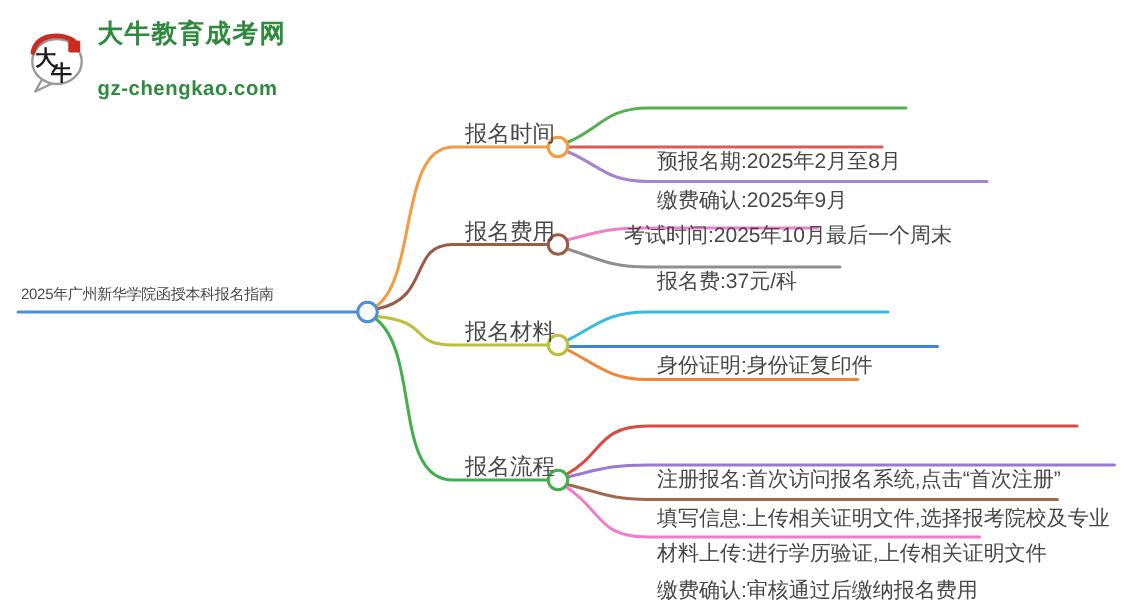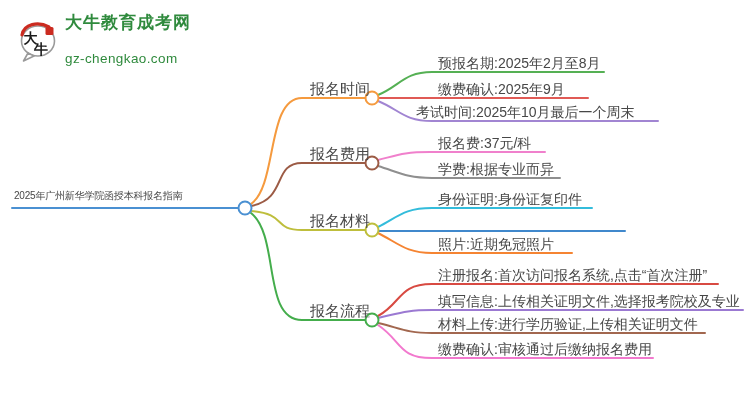--- a/index.html
+++ b/index.html
@@ -4,29 +4,29 @@
 <style>
   html,body{margin:0;padding:0;background:#ffffff;}
   .canvas{
     position:relative;width:750px;height:410px;background:#ffffff;overflow:hidden;
     font-family:"Liberation Sans","DejaVu Sans",sans-serif;
   }
   
   .logo{position:absolute;left:18px;top:14px;display:flex;align-items:center;gap:7px;}
   .brand-text{display:flex;flex-direction:column;line-height:1.05;justify-content:center;}
   .brand-title{font-size:17px;font-weight:bold;letter-spacing:1px;}
-  .brand-domain{font-size:13.5px;font-weight:normal;letter-spacing:.4px;margin-top:20px;}
+  .brand-domain{font-size:13.5px;font-weight:bold;letter-spacing:.4px;margin-top:20px;}
   
   .edges{position:absolute;left:0;top:0;}
   .edges path{fill:none;stroke-width:2;stroke-linecap:round;}
   .edges circle{fill:#ffffff;stroke-width:2;}
   .label{position:absolute;color:#474747;white-space:nowrap;}
   .root-label{font-size:10px;letter-spacing:-.2px;}
   .branch-label{font-size:15px;}
-  .child-label{font-size:14px;}
+  .child-label{font-size:14px;margin-top:44px;}
 </style>
 </head>
 <body>
 
 <div class="canvas">
 
   <div class="logo">
     <svg width="40" height="43" viewBox="0 0 40 43">
       <ellipse cx="20" cy="22" rx="16.5" ry="15" fill="#ffffff" stroke="#9a9a9a" stroke-width="1.6"></ellipse>
       <path d="M10 34 L5.5 42 L16 37 Z" fill="#ffffff" stroke="#9a9a9a" stroke-width="1.6" stroke-linejoin="round"></path>
@@ -78,23 +78,21 @@
   <div class="label branch-label" style="left:310px;top:80px">报名时间</div>
   <div class="label branch-label" style="left:310px;top:145px">报名费用</div>
   <div class="label branch-label" style="left:310px;top:212px">报名材料</div>
   <div class="label branch-label" style="left:310px;top:302px">报名流程</div>
 
   <div class="label child-label" style="left:438px;top:55px">预报名期:2025年2月至8月</div>
   <div class="label child-label" style="left:438px;top:81px">缴费确认:2025年9月</div>
   <div class="label child-label" style="left:416px;top:104px">考试时间:2025年10月最后一个周末</div>
 
   <div class="label child-label" style="left:438px;top:135px">报名费:37元/科</div>
-  <div class="label child-label" style="left:438px;top:161px">学费:根据专业而异</div>
 
   <div class="label child-label" style="left:438px;top:191px">身份证明:身份证复印件</div>
-  <div class="label child-label" style="left:438px;top:236px">照片:近期免冠照片</div>
 
   <div class="label child-label" style="left:438px;top:267px">注册报名:首次访问报名系统,点击“首次注册”</div>
   <div class="label child-label" style="left:438px;top:293px">填写信息:上传相关证明文件,选择报考院校及专业</div>
   <div class="label child-label" style="left:438px;top:341px">缴费确认:审核通过后缴纳报名费用</div>
   <div class="label child-label" style="left:438px;top:316px">材料上传:进行学历验证,上传相关证明文件</div>
 
 </div>
 
 </body></html>

